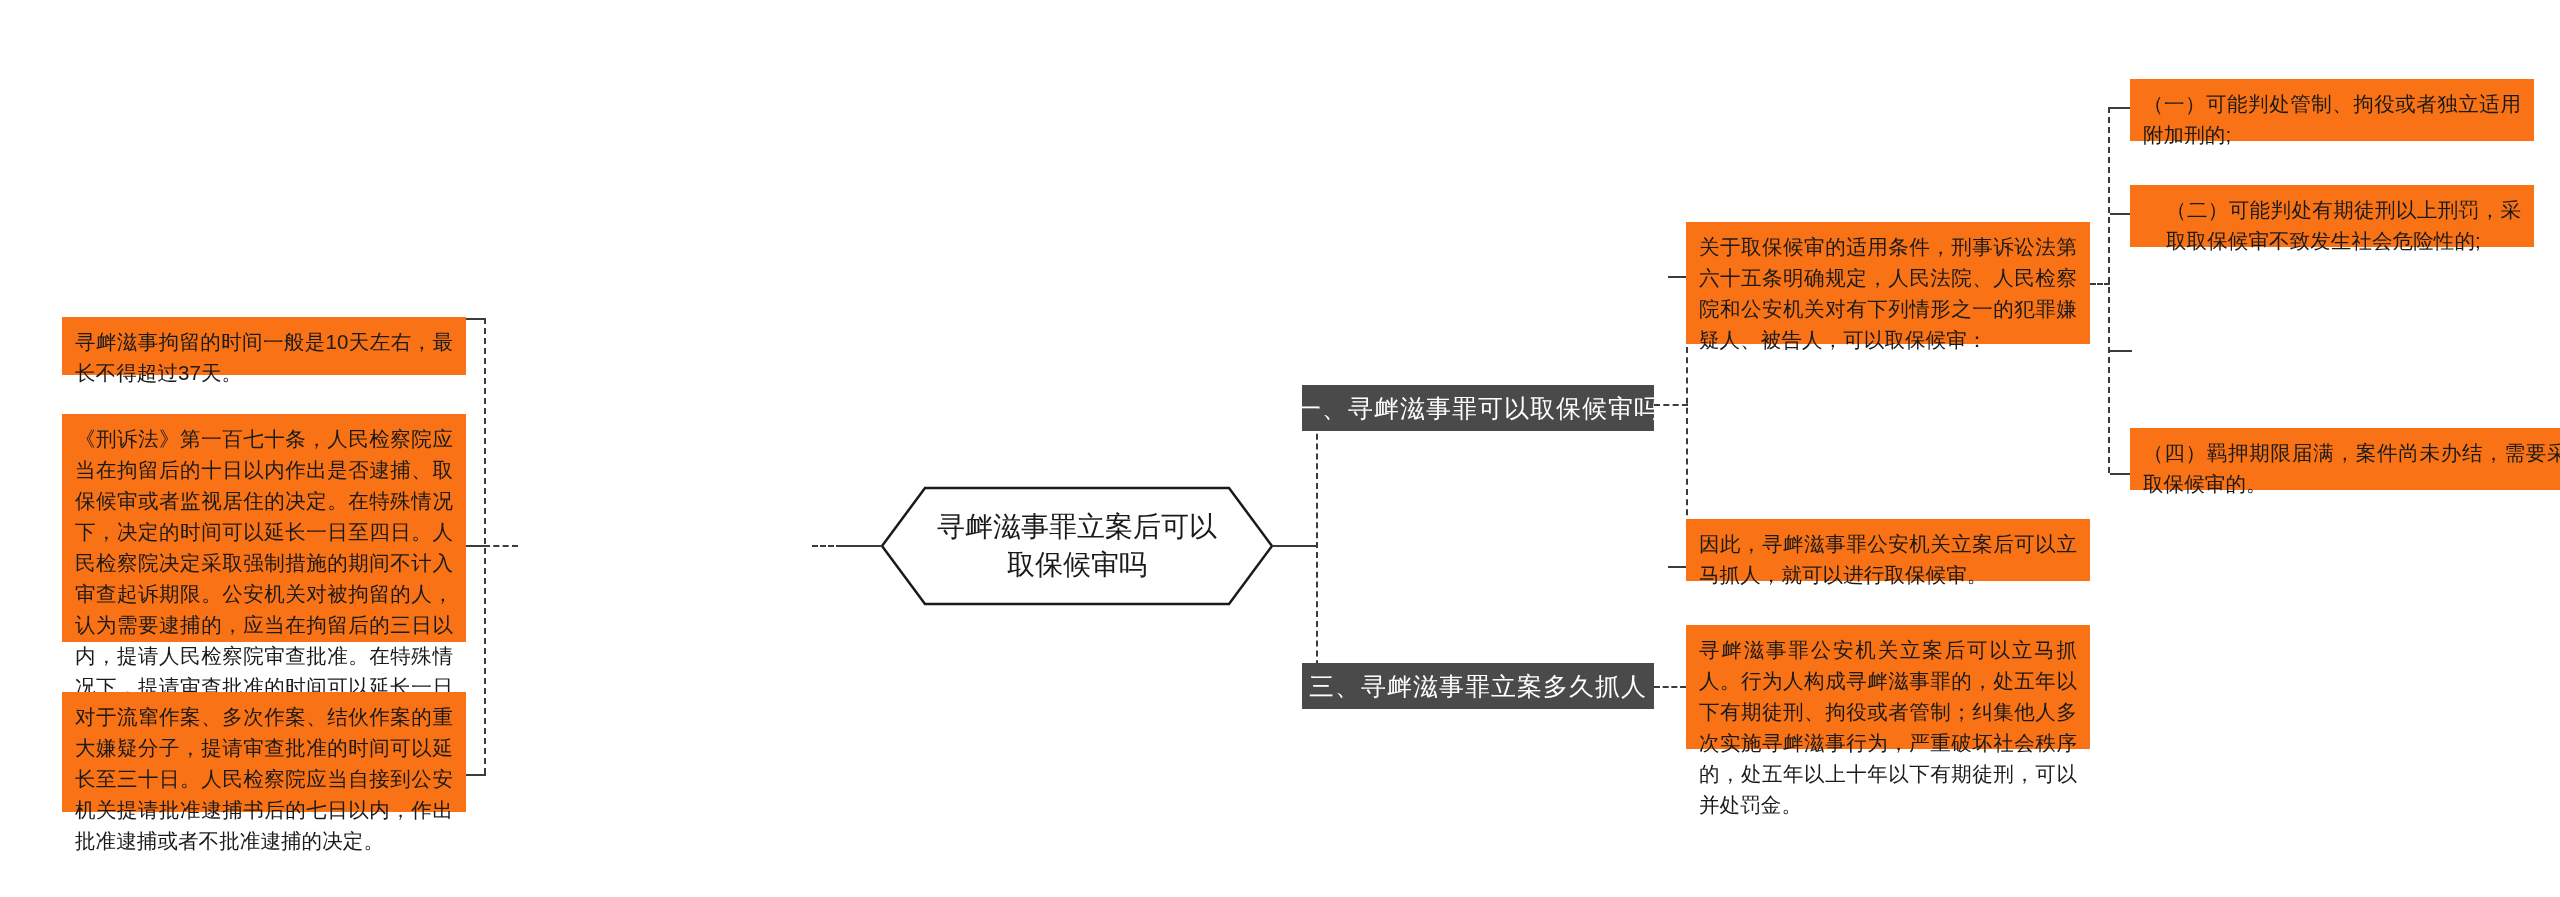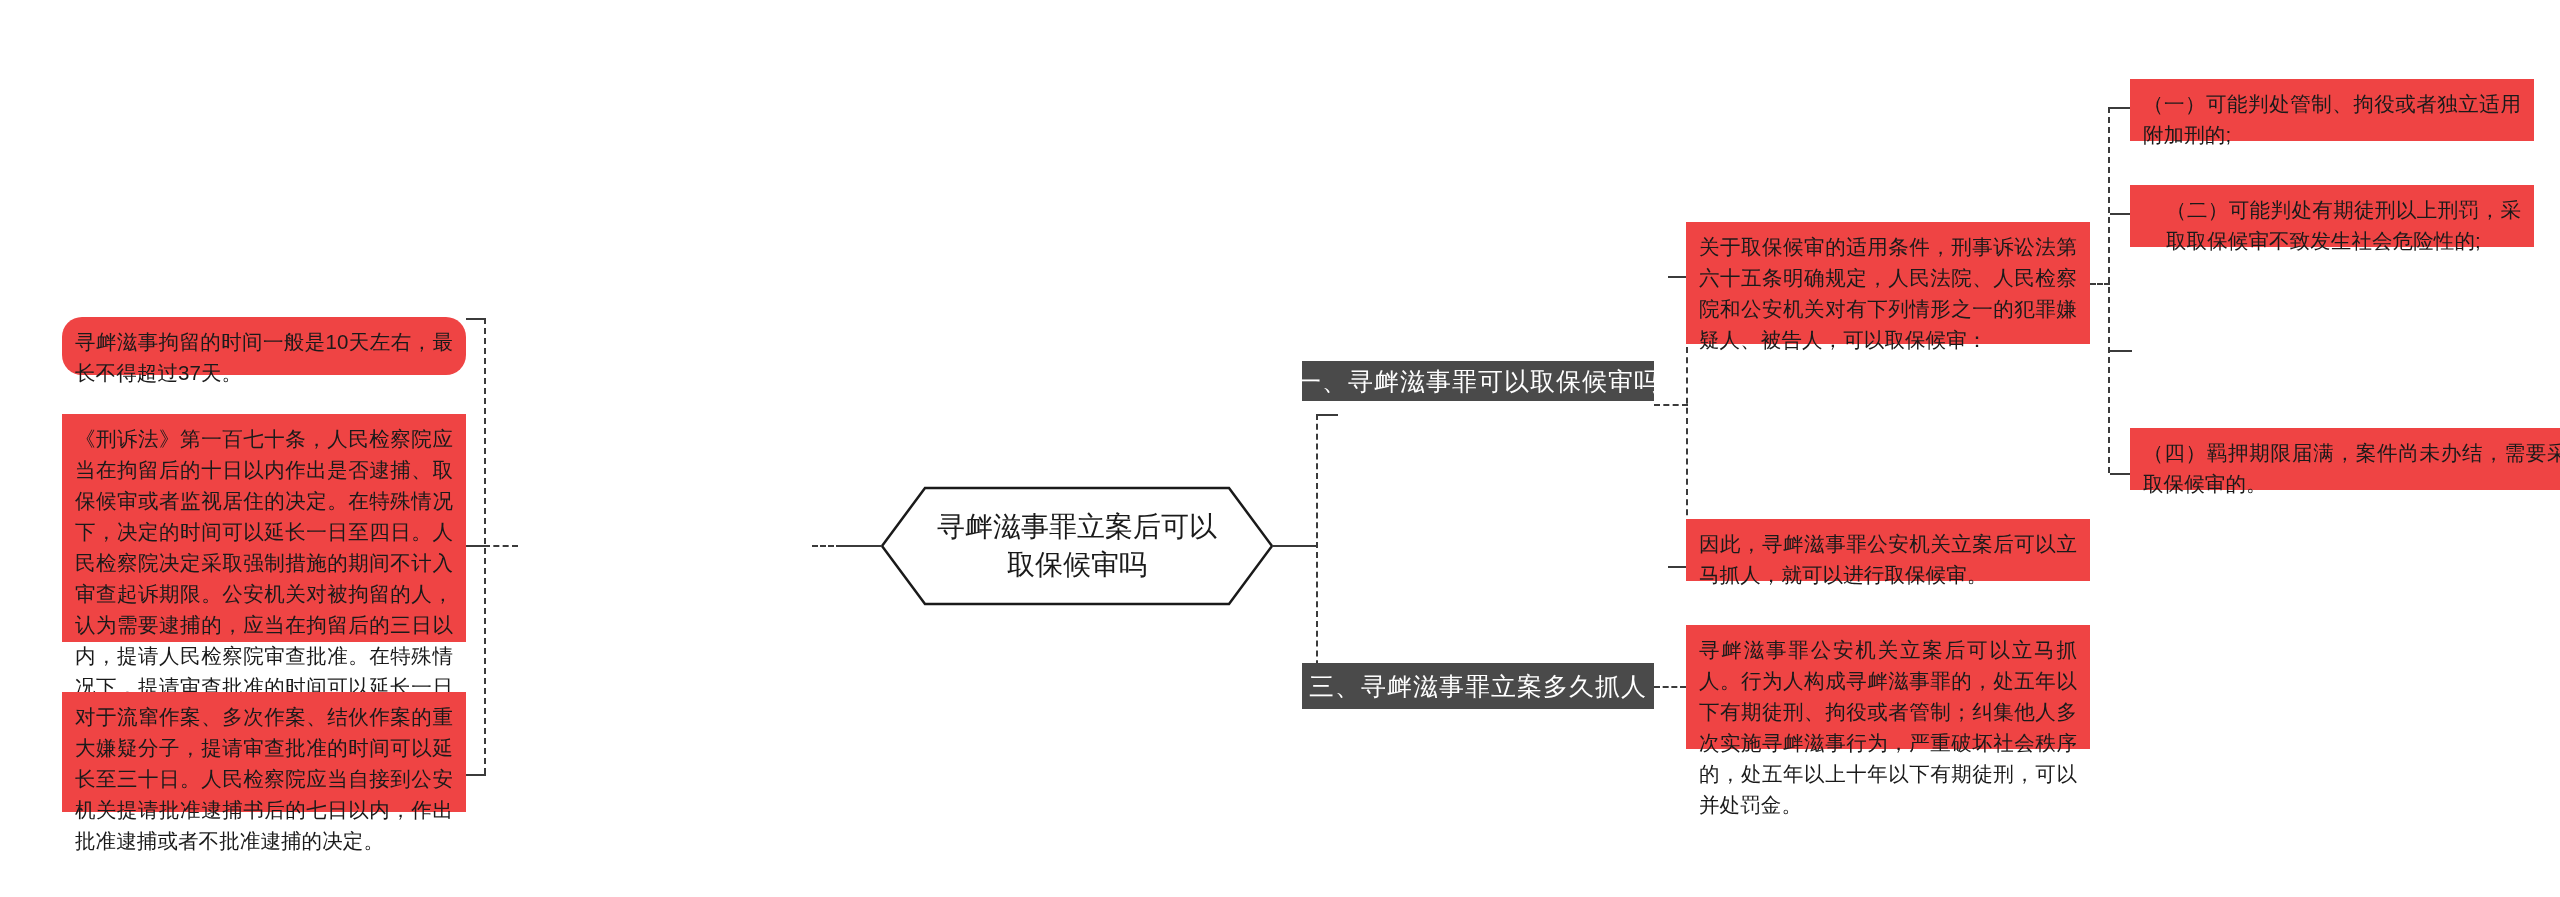--- a/index.html
+++ b/index.html
@@ -16,21 +16,21 @@
   #canvas {
     position: relative;
     width: 2560px;
     height: 897px;
     background: #ffffff;
   }
 
   
   .leafbox {
     position: absolute;
-    background: #ef4444;
+    background: #f97316;
     color: #1a1a1a;
     font-size: 20.5px;
     line-height: 31px;
     padding: 9px 13px 10px 13px;
     box-sizing: border-box;
     text-align: justify;
     text-justify: inter-ideograph;
     letter-spacing: 0.1px;
   }
 
@@ -115,37 +115,37 @@
   <div class="conn h-dash" style="left:812px; top:545px; width:30px;"></div>
 
 
   <div class="conn h-dash" style="left:484px; top:545px; width:34px;"></div>
   <div class="conn v-dash" style="left:484px; top:318px; height:456px;"></div>
 
   <div class="conn h-solid" style="left:466px; top:318px; width:20px;"></div>
   <div class="conn h-solid" style="left:466px; top:545px; width:20px;"></div>
   <div class="conn h-solid" style="left:466px; top:774px; width:20px;"></div>
 
-  <div class="leafbox" style="left:62px; top:317px; width:404px; height:58px;border-radius:20px;">
+  <div class="leafbox" style="left:62px; top:317px; width:404px; height:58px;">
     <span>寻衅滋事拘留的时间一般是10天左右，最长不得超过37天。</span>
   </div>
 
   <div class="leafbox" style="left:62px; top:414px; width:404px; height:228px;">
     <span>《刑诉法》第一百七十条，人民检察院应当在拘留后的十日以内作出是否逮捕、取保候审或者监视居住的决定。在特殊情况下，决定的时间可以延长一日至四日。人民检察院决定采取强制措施的期间不计入审查起诉期限。公安机关对被拘留的人，认为需要逮捕的，应当在拘留后的三日以内，提请人民检察院审查批准。在特殊情况下，提请审查批准的时间可以延长一日至四日。</span>
   </div>
 
   <div class="leafbox" style="left:62px; top:692px; width:404px; height:120px;">
     <span>对于流窜作案、多次作案、结伙作案的重大嫌疑分子，提请审查批准的时间可以延长至三十日。人民检察院应当自接到公安机关提请批准逮捕书后的七日以内，作出批准逮捕或者不批准逮捕的决定。</span>
   </div>
 
   <div class="conn h-dash" style="left:1314px; top:545px; width:4px;"></div>
   <div class="conn v-dash" style="left:1316px; top:414px; height:272px;"></div>
 
   <div class="conn h-solid" style="left:1316px; top:414px; width:22px;"></div>
-  <div class="branchbox" style="left:1302px; top:361px; width:352px; height:40px;">
+  <div class="branchbox" style="left:1302px; top:385px; width:352px; height:46px;">
     <span>一、寻衅滋事罪可以取保候审吗</span>
   </div>
 
   <div class="conn h-solid" style="left:1316px; top:686px; width:22px;"></div>
   <div class="branchbox" style="left:1302px; top:663px; width:352px; height:46px;">
     <span>三、寻衅滋事罪立案多久抓人</span>
   </div>
 
   <div class="conn h-dash" style="left:1654px; top:404px; width:34px;"></div>
   <div class="conn v-dash" style="left:1686px; top:276px; height:290px;"></div>

